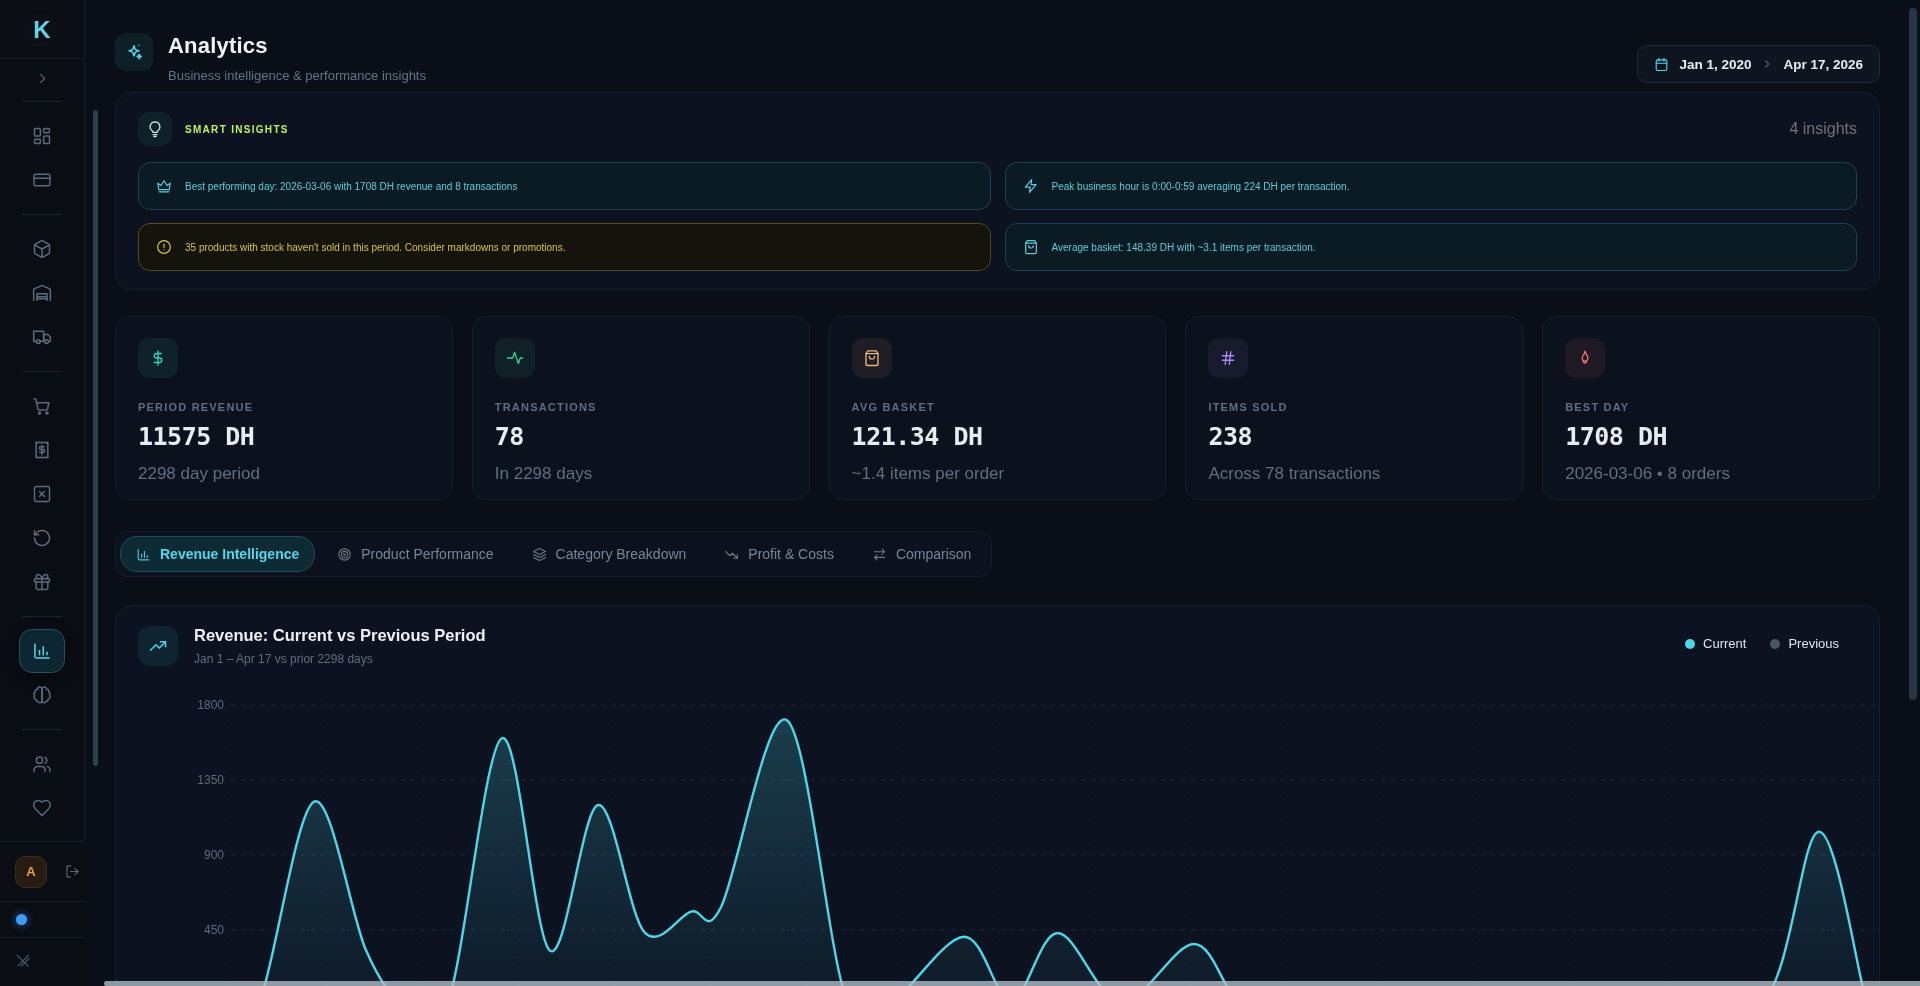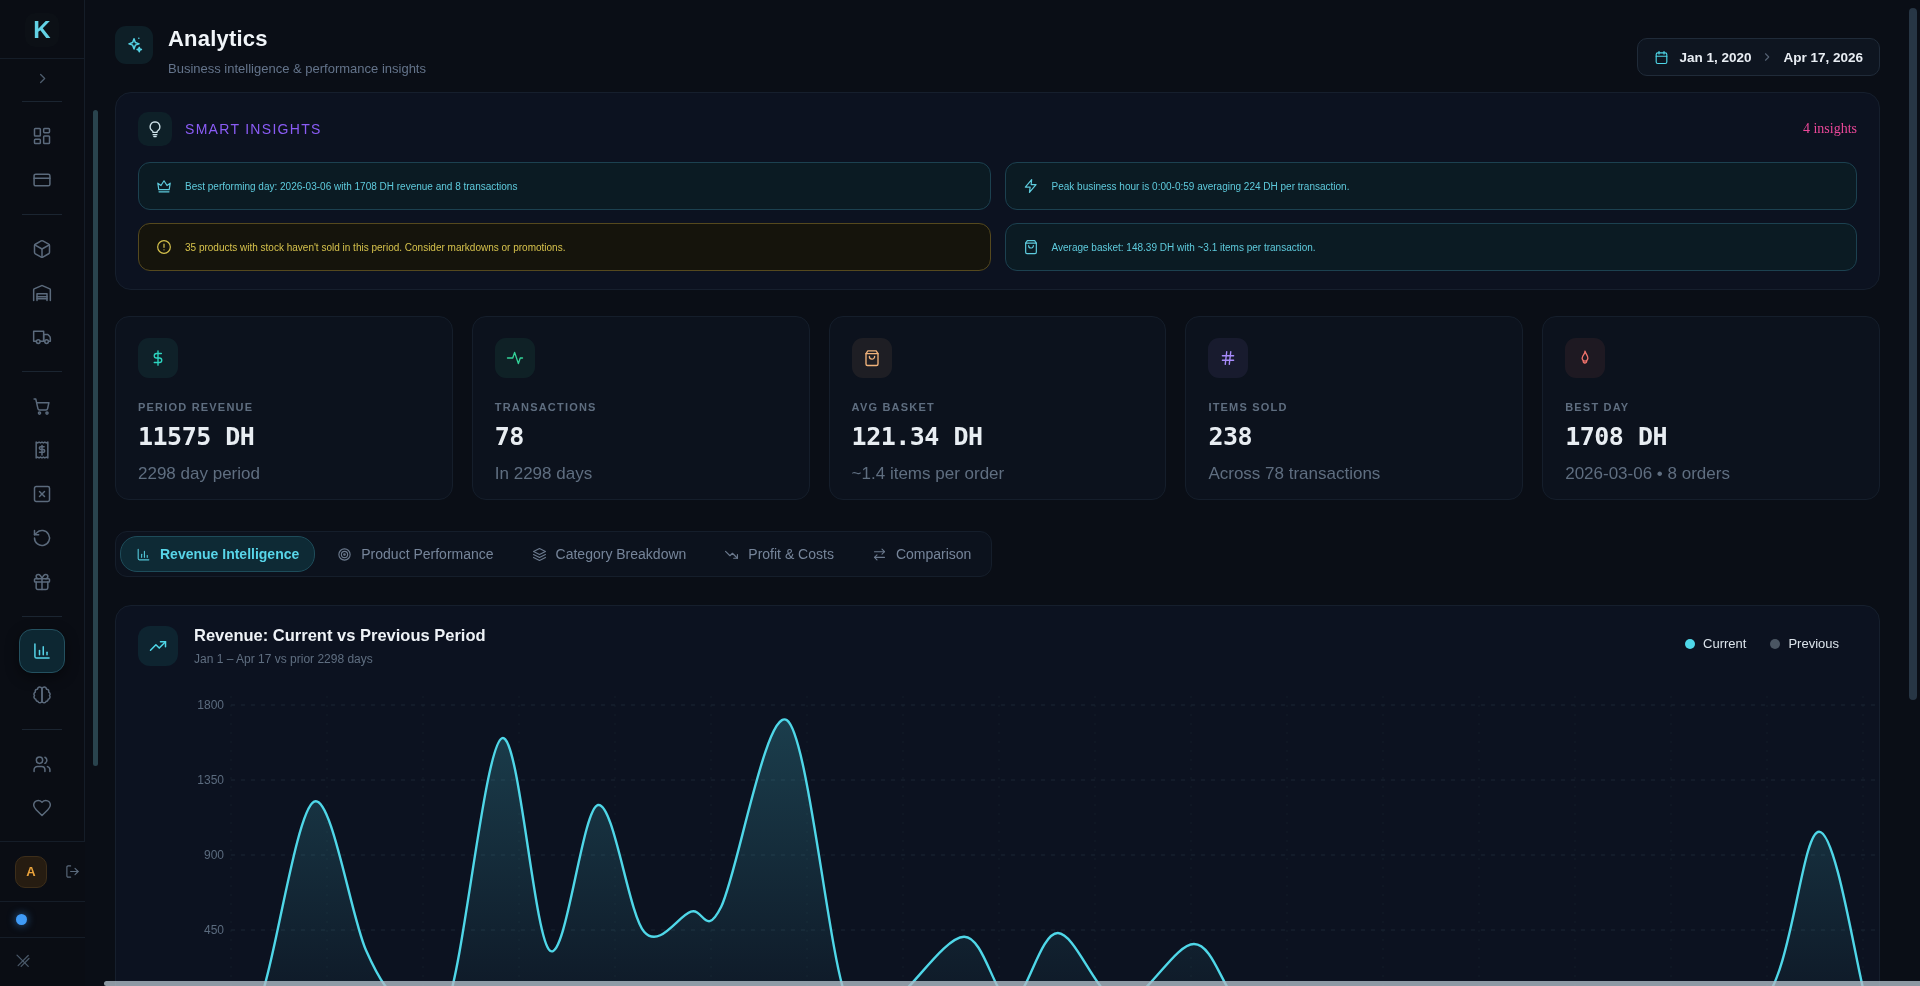--- a/index.html
+++ b/index.html
@@ -21,38 +21,38 @@
   .sb-row1 { border-top:1px solid #151d28; height:60px; display:flex; align-items:center; justify-content:space-between; padding:0 5px 0 15px; }
   .avatar { width:32px; height:32px; border-radius:10px; background:#261c11; border:1px solid #3d2e1a; color:#e9a23b; font-weight:700; font-size:13px;
             display:flex; align-items:center; justify-content:center; }
   .logout { color:#5b6a7c; background:none; border:none; cursor:pointer; display:flex; }
   .sb-row2 { border-top:1px solid #151d28; height:36px; display:flex; align-items:center; padding-left:16px; }
   .status-dot { width:11px; height:11px; border-radius:50%; background:#3f9bf7; box-shadow:0 0 8px rgba(63,155,247,.6); }
   .sb-row3 { border-top:1px solid #151d28; height:49px; display:flex; align-items:center; padding-left:14px; color:#4b5a6b; }
 
   
   .main { margin-left:85px; padding:0 40px 0 30px; position:relative; }
-  .topbar { display:flex; justify-content:space-between; align-items:flex-start; padding-top:26px; height:92px; }
+  .topbar { display:flex; justify-content:space-between; align-items:flex-start; padding-top:33px; height:92px; }
   .title-wrap { display:flex; gap:15px; }
   .title-chip { width:38px; height:38px; border-radius:11px; background:#0e1f27; color:#55d4e6; display:flex; align-items:center; justify-content:center; flex:0 0 auto; }
   .page-title { font-size:22px; font-weight:700; color:#f1f5f9; letter-spacing:.2px; }
   .page-sub { font-size:13px; color:#64748b; margin-top:9px; }
   .date-pill { margin-top:12px; height:38px; display:flex; align-items:center; gap:10px; padding:0 16px; border-radius:10px;
                background:#0e1520; border:1px solid #202b39; cursor:pointer; }
   .date-pill .cal { color:#4fd7e8; display:flex; }
   .date-pill .dtxt { font-size:13.5px; font-weight:700; color:#e8edf3; }
   .date-pill .sep { color:#566374; display:flex; }
 
   
   .panel { border-radius:16px; background:#0c1220; border:1px solid #161f2d; }
   .insights { padding:19px 22px 18px; }
   .ins-head { display:flex; align-items:center; gap:13px; }
   .ins-chip { width:34px; height:34px; border-radius:10px; background:#0e2028; color:#cfe3ea; display:flex; align-items:center; justify-content:center; }
-  .ins-title { font-size:14px; font-weight:400; letter-spacing:1.3px; color:#8b5cf6; }
-  .ins-count { margin-left:auto; font-size:14px; color:#ec4899;font-family:Liberation Serif, serif; }
+  .ins-title { font-size:10px; font-weight:700; letter-spacing:1.3px; color:#bef264; }
+  .ins-count { margin-left:auto; font-size:16px; color:#737373; }
   .ins-grid { margin-top:16px; display:grid; grid-template-columns:1fr 1fr; gap:13px 14px; }
   .insight { height:48px; display:flex; align-items:center; gap:13px; padding:0 17px; border-radius:12px; font-size:10px; }
   .insight.info { background:#0b1b23; border:1px solid #1c4150; color:#5ecbdd; }
   .insight.warn { background:#15140c; border:1px solid #55491e; color:#d6c24c; }
   .insight .ic { display:flex; flex:0 0 auto; }
 
   
   .kpi-row { margin-top:26px; display:grid; grid-template-columns:repeat(5,1fr); gap:19px; }
   .kpi { height:184px; border-radius:14px; background:#0c121d; border:1px solid #151e2b; padding:21px 22px; }
   .kpi-chip { width:40px; height:40px; border-radius:11px; display:flex; align-items:center; justify-content:center; }

